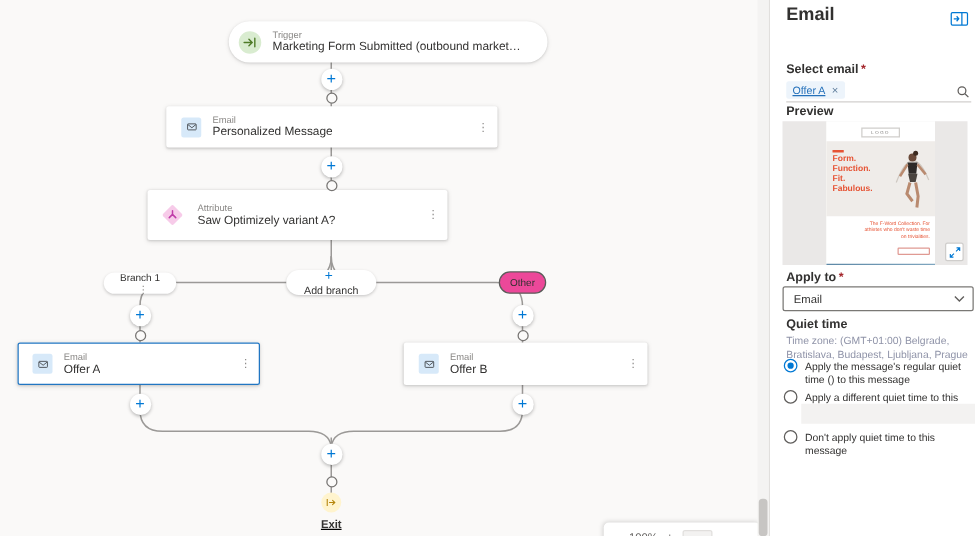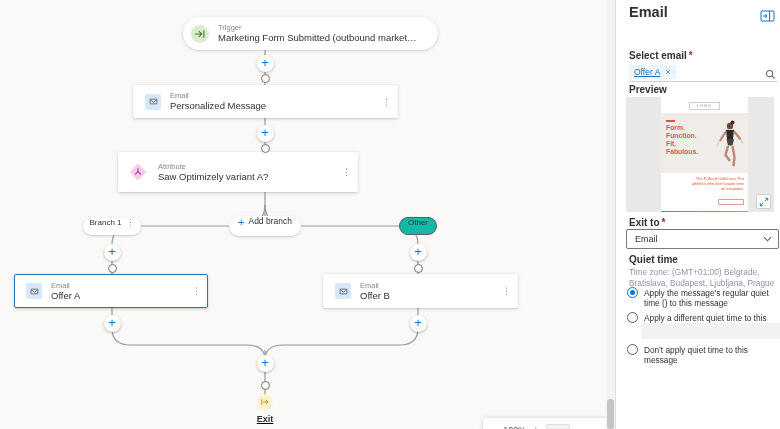--- a/index.html
+++ b/index.html
@@ -24,25 +24,25 @@
   .ic-circle { width: 18px; height: 18px; border-radius: 50%; background: #d9ecd0; margin-left: 8px;
                display: flex; align-items: center; justify-content: center; flex-shrink: 0; }
   .ic-mail { width: 16px; height: 16px; border-radius: 2px; background: #d7e9f9; margin-left: 12px;
              display: flex; align-items: center; justify-content: center; flex-shrink: 0; }
   .ic-diamond { width: 22px; height: 22px; margin-left: 9px; flex-shrink: 0; }
 
   .plus { position: absolute; width: 17px; height: 17px; border-radius: 50%; background: #fff; text-align: center;
           color: #0078d4; font-size: 13px; line-height: 15px; box-shadow: 0 1px 3px rgba(0,0,0,.28); }
   .port { position: absolute; width: 9px; height: 9px; border: 1.5px solid #767472; border-radius: 50%; background: #fbfaf9; }
 
-  .branch-pill { position: absolute; background: #fff; border-radius: 10px; display: flex; align-items: flex-start;
-                 justify-content: center; font-size: 8px; color: #323130; box-shadow: 0 1px 2.5px rgba(0,0,0,.2); }
+  .branch-pill { position: absolute; background: #fff; border-radius: 10px; display: flex; align-items: center;
+                 justify-content: center; font-size: 8px; color: #323130; box-shadow: 0 1px 2.5px rgba(0,0,0,.2); flex-direction: column; }
   .branch-pill .more-inline { color: #8a8886; font-size: 8px; margin-left: 5px; }
   .addb-plus { color: #0078d4; font-size: 11px; margin-right: 4px; }
-  .other-pill { border: 1.5px solid #5c5b5a; background: #14b8a6; box-shadow: none; }
+  .other-pill { border: 1.5px solid #5c5b5a; background: #ec4899; box-shadow: none; }
 
   .exit-wrap { position: absolute; left: 241px; top: 394px; width: 48px; text-align: center; text-decoration: underline; }
   .exit-icon { width: 16px; height: 16px; border-radius: 50%; background: #fff4ce; margin: 0 auto;
                display: flex; align-items: center; justify-content: center; }
   .exit-label { font-size: 9px; font-weight: bold; color: #323130; margin-top: 4px; }
 
   .zoom-bar { position: absolute; left: 483px; top: 418px; width: 125px; height: 24px; background: #fff;
               border-radius: 4px; box-shadow: 0 0 4px rgba(0,0,0,.18); display: flex; align-items: center;
               padding: 0 8px; gap: 7px; font-size: 9px; color: #605e5c; }
   .zoom-fit { width: 24px; height: 12px; background: #f3f2f1; border-radius: 2px; border: 1px solid #e1dfdd; }
@@ -284,21 +284,21 @@
         </div>
       </div>
       <div class="expand-btn">
         <svg width="10" height="10" viewBox="0 0 12 12">
             <path d="M7.5,1.5 h3 v3 M10.5,1.5 L7,5 M4.5,10.5 h-3 v-3 M1.5,10.5 L5,7" stroke="#0078d4" stroke-width="1.1" fill="none"></path>
           </svg>
       </div>
     </div>
 
     <div class="flabel" style="top:217px">
-      <span>Exit to</span><span class="req">*</span>
+      <span>Apply to</span><span class="req">*</span>
     </div>
 
     <div class="select">
       <span class="select-val">Email</span>
       <svg width="9" height="6" viewBox="0 0 10 6">
           <path d="M1,1 L5,5 L9,1" stroke="#605e5c" stroke-width="1.2" fill="none"></path>
         </svg>
     </div>
 
     <div class="flabel" style="top:254px">Quiet time</div>

